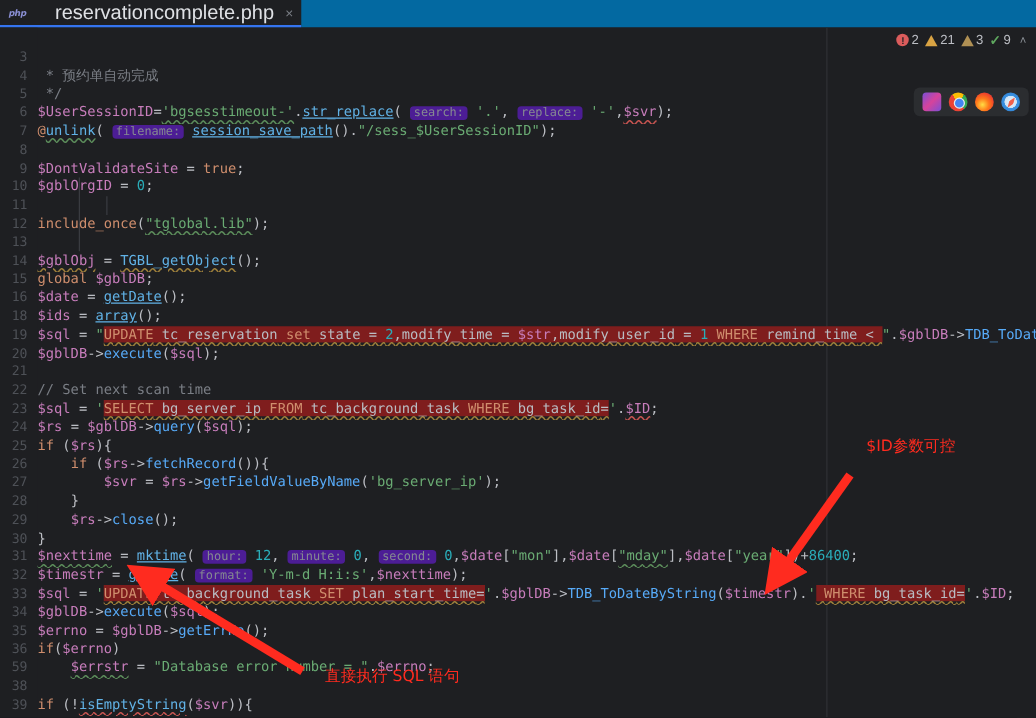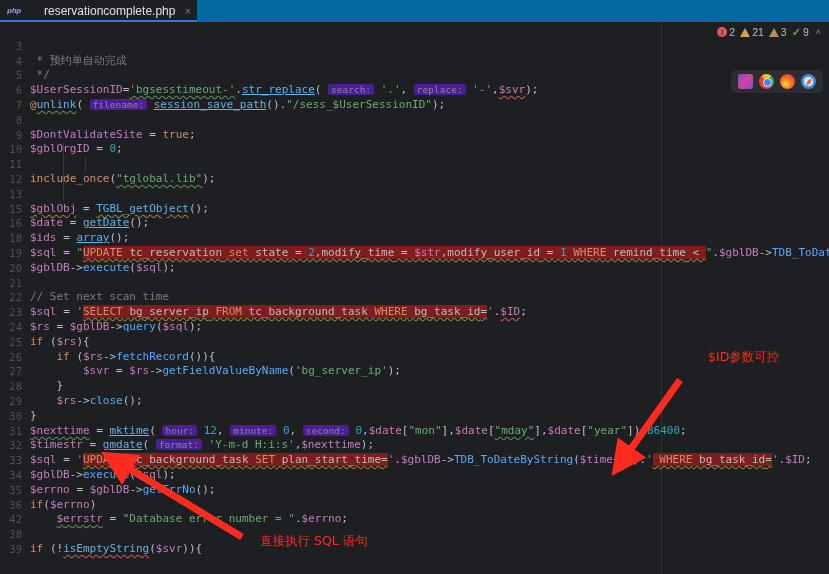--- a/index.html
+++ b/index.html
@@ -33,21 +33,21 @@
     width: 14px; height: 11px; position: relative; flex: 0 0 auto;
     display: flex; align-items: center; justify-content: center;
   }
   .php-icon span {
     font-family: "DejaVu Sans", sans-serif;
     font-size: 7px; font-weight: bold; font-style: italic;
     color: #8a8fd4; letter-spacing: -0.3px;
   }
   .tab-label {
     font-family: "Liberation Sans", sans-serif;
-    font-size: 12px; color: #dfe1e5; white-space: nowrap; padding-left: 18px;
+    font-size: 16px; color: #dfe1e5; white-space: nowrap; padding-left: 18px;
   }
   .tab-close {
     font-family: "Liberation Sans", sans-serif;
     font-size: 11px; color: #7a7e85; margin-left: 4px; line-height: 1;
   }
 
   
   .editor {
     position: absolute; top: 22px; left: 0; width: 829px; height: 552px;
     background: #1e1f22;
@@ -254,20 +254,24 @@
       <div class="line">
         <span class="ln">12</span>
         <span class="lc"></span>
       </div>
 
       <div class="line">
         <span class="ln">13</span>
         <span class="lc"><span class="var warnu">$gblObj</span> <span class="op">=</span> <span class="fn2 warnu">TGBL_getObject</span><span class="punc">();</span></span>
       </div>
 
+      <div class="line">
+        <span class="ln">14</span>
+        <span class="lc"><span class="kw">global</span> <span class="var">$gblDB</span><span class="punc">;</span></span>
+      </div>
 
       <div class="line">
         <span class="ln">15</span>
         <span class="lc"><span class="var">$date</span> <span class="op">=</span> <span class="fn2">getDate</span><span class="punc">();</span></span>
       </div>
 
       <div class="line">
         <span class="ln">16</span>
         <span class="lc"><span class="var">$ids</span> <span class="op">=</span> <span class="fn2">array</span><span class="punc">();</span></span>
       </div>
@@ -362,21 +366,21 @@
         <span class="ln">35</span>
         <span class="lc"><span class="kw">if</span><span class="punc">(</span><span class="var">$errno</span><span class="punc">)</span></span>
       </div>
 
       <div class="line">
         <span class="ln">36</span>
         <span class="lc">    <span class="var grnu">$errstr</span> <span class="op">=</span> <span class="str">"Database error number = "</span><span class="punc">.</span><span class="var">$errno</span><span class="punc">;</span></span>
       </div>
 
       <div class="line">
-        <span class="ln">42</span>
+        <span class="ln">59</span>
         <span class="lc"></span>
       </div>
 
       <div class="line">
         <span class="ln">38</span>
         <span class="lc"><span class="kw">if</span> <span class="punc">(</span><span class="op">!</span><span class="fn2 erru">isEmptyString</span><span class="punc">(</span><span class="var">$svr</span><span class="punc">)){</span></span>
       </div>
 
       <div class="line">
         <span class="ln">39</span>
@@ -410,21 +414,21 @@
       <span class="chev">˄</span>
     </div>
 
     <div class="browsers">
       <span class="bicon b-jb"></span>
       <span class="bicon b-chrome"></span>
       <span class="bicon b-firefox"></span>
       <span class="bicon b-safari"></span>
     </div>
 
-    <div class="anno-text" style="left:708px; top:327px;">$ID参数可控</div>
+    <div class="anno-text" style="left:693px; top:327px;">$ID参数可控</div>
 
     <svg class="arrow-svg" style="left:600px; top:350px;" width="140" height="110">
       <defs>
         <marker id="ah1" markerWidth="5" markerHeight="5" refX="2.2" refY="2.5" orient="auto">
           <path d="M0,0 L5,2.5 L0,5 z" fill="#ff2b1f"></path>
         </marker>
       </defs>
       <line x1="80" y1="8" x2="23" y2="88" stroke="#ff2b1f" stroke-width="7" marker-end="url(#ah1)"></line>
     </svg>
 

